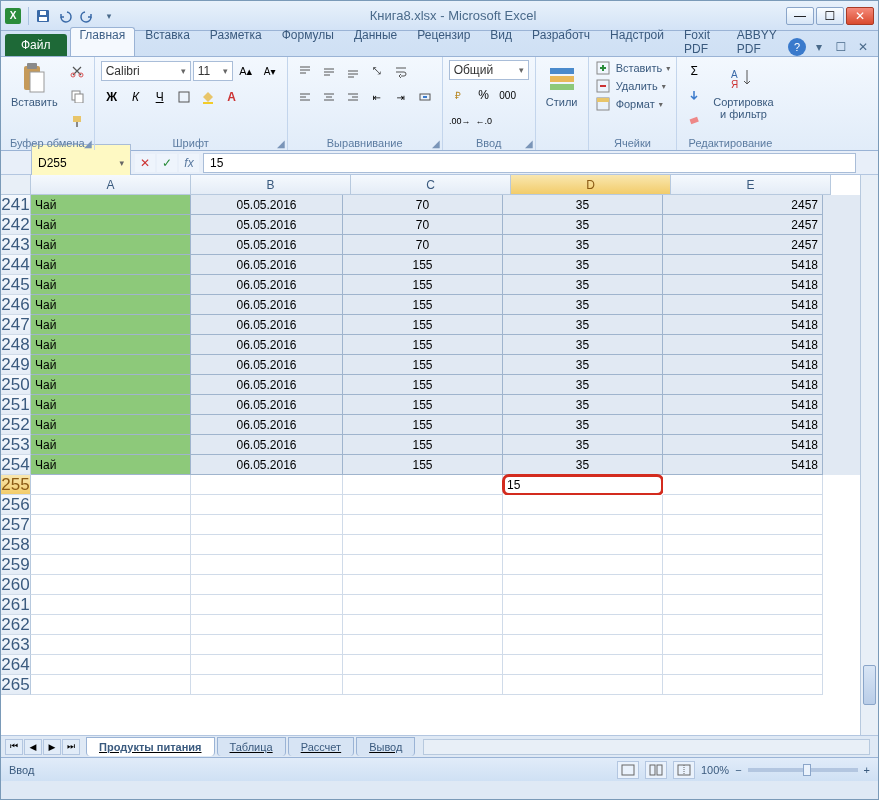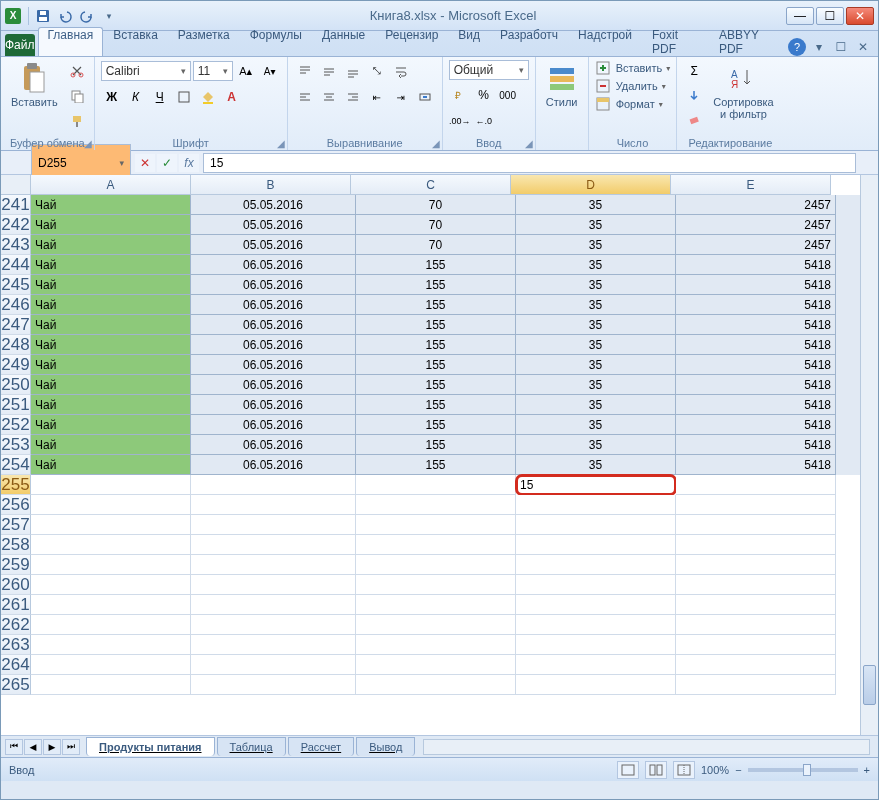--- a/index.html
+++ b/index.html
@@ -11,21 +11,21 @@
 .titlebar .xlicon { width:16px; height:16px; background:#2a8c3a; border-radius:2px; display:flex; align-items:center; justify-content:center; color:#fff; font-size:10px; font-weight:bold; margin-right:4px;}
 .titlebar .sep { width:1px; height:18px; background:#aac3e0; margin:0 3px;}
 .qat-btn { width:22px; height:22px; display:flex; align-items:center; justify-content:center; border-radius:2px;}
 .title-text { flex:1; text-align:center; color:#4a6a8a; font-size:13px;}
 .winbtns { display:flex; gap:2px;}
 .winbtn { width:28px; height:18px; border:1px solid #8aa5c9; background:linear-gradient(#fafdff,#d7e5f6); display:flex; align-items:center; justify-content:center; border-radius:2px;}
 .winbtn.close { background:linear-gradient(#f58a7a,#d94a2e); border-color:#a83a24; color:#fff;}
 
 
 .ribbon-tabs { height:26px; display:flex; align-items:flex-end; padding-left:4px; background:linear-gradient(#d3e3f6,#cfe0f4); border-bottom:1px solid #9ab3d5;}
-.tab-file { background:#1e6937; color:#fff; padding:4px 0; border-radius:3px 3px 0 0; font-size:12px; margin-right:3px;}
+.tab-file { background:#1e6937; color:#fff; padding:4px 16px; border-radius:3px 3px 0 0; font-size:12px; margin-right:3px;}
 .tab { padding:0 9px; color:#3a5a7e; border:1px solid transparent; border-bottom:none; font-size:12px; border-radius:3px 3px 0 0;}
 .tab.active { background:#f5f9fe; border-color:#9ab3d5; color:#3f6188;}
 .tab-help { margin-left:auto; display:flex; gap:4px; padding-right:6px; align-items:center;}
 .tab-help .hbtn { width:18px;height:18px; display:flex; align-items:center; justify-content:center; color:#4a6a8a;}
 
 
 .ribbon { height:94px; background:linear-gradient(#f3f8fe,#e1ecf9); border-bottom:1px solid #9ab3d5; display:flex; }
 .group { border-right:1px solid #c3d5ec; padding:3px 6px 1px; display:flex; flex-direction:column; }
 .group-body { flex:1; display:flex; align-items:flex-start; gap:4px;}
 .group-label { text-align:center; font-size:11px; color:#5b7ba0; padding-top:2px;}
@@ -35,40 +35,40 @@
 .bigbtn .icn { width:32px; height:32px; display:flex; align-items:center; justify-content:center;}
 .bigbtn .lbl { font-size:11px; color:#3a5a7e; text-align:center; line-height:1.1;}
 .sbtn { width:22px; height:22px; display:flex; align-items:center; justify-content:center; border:1px solid transparent; border-radius:2px;}
 .combo { height:20px; border:1px solid #a9bdd8; background:#fff; display:flex; align-items:center; padding:0 4px; font-size:12px; color:#333;}
 .combo .dd { margin-left:auto; font-size:9px; color:#666;}
 .launch { font-size:10px; color:#7a95b8; position:absolute; right:2px; bottom:1px;}
 .group { position:relative;}
 
 
 .namebox-row { height:24px; background:#e8eff9; border-bottom:1px solid #b3c6e0; display:flex; align-items:center;}
-.namebox { width:100px; height:38px; border:1px solid #a9bdd8; background:#fdba74; margin-left:30px; display:flex; align-items:center; padding:0 6px; font-size:12px;}
+.namebox { width:100px; height:38px; border:1px solid #a9bdd8; background:#fef9c3; margin-left:30px; display:flex; align-items:center; padding:0 6px; font-size:12px;}
 .namebox .dd { margin-left:auto; font-size:9px; color:#666;}
 .fxbtns { display:flex; gap:2px; margin:0 4px;}
 .fxbtn { width:20px; height:18px; display:flex; align-items:center; justify-content:center; border:1px solid transparent; background:#eef4fc; color:#5a7aa0;}
 .formula-input { flex:1; height:20px; border:1px solid #a9bdd8; background:#fff; padding:0 6px; font-size:12px; margin-right:22px;}
 
 
 .sheet-wrap { position:relative; height:560px; background:#fff; overflow:hidden;}
 .corner { position:absolute; left:0; top:0; width:30px; height:20px; background:#e8eff7; border-right:1px solid #b7c9de; border-bottom:1px solid #b7c9de;}
 .colheads { position:absolute; left:30px; top:0; right:18px; height:20px; display:flex;}
 .colhead { background:linear-gradient(#f5f9fe,#e4ecf6); border-right:1px solid #b7c9de; border-bottom:1px solid #b7c9de; display:flex; align-items:center; justify-content:center; color:#3a5a7e; font-size:12px;}
 .colhead.sel { background:linear-gradient(#f9e7b0,#f2cc6a); color:#8a5a14;}
 .rowheads { position:absolute; left:0; top:20px; bottom:0; width:30px;}
 .rowhead { height:20px; background:linear-gradient(#f5f9fe,#e4ecf6); border-right:1px solid #b7c9de; border-bottom:1px solid #d0dbe9; display:flex; align-items:center; justify-content:center; color:#3a5a7e; font-size:17px;}
 .rowhead.sel { background:linear-gradient(#f9e7b0,#f2cc6a); color:#8a5a14;}
 .cells { position:absolute; left:30px; top:20px; right:18px; bottom:0;}
 .row { display:flex; height:20px;}
 .cell { border-right:1px solid #d0dbe9; border-bottom:1px solid #d0dbe9; padding:0 4px; display:flex; align-items:center; font-size:12px; overflow:hidden;}
 .c-a { background:#8dc97a; width:160px;}
-.c-b { width:165px; justify-content:center;}
+.c-b { width:152px; justify-content:center;}
 .c-c { width:160px; justify-content:center;}
 .c-d { width:160px; justify-content:center;}
 .c-e { width:160px; justify-content:flex-end;}
 .datazone { background:#e1e9f3;}
 .datazone .cell { border-color:#9fb4cd;}
 .plain .cell { background:#fff;}
 .plain .c-a { background:#fff;}
 .active-cell { outline:3px solid #d32b1e; outline-offset:-2px; border-radius:6px; background:#fff !important;}
 .vscroll { position:absolute; right:0; top:0; bottom:0; width:18px; background:#e8eff7; border-left:1px solid #b7c9de;}
 .vthumb { position:absolute; left:2px; right:2px; top:490px; height:40px; background:linear-gradient(#d8e5f5,#b9cde8); border:1px solid #8aa5c9; border-radius:2px;}
@@ -366,21 +366,21 @@
           </div>
       <div class="hstack">
             <svg width="16" height="16">
               <rect x="2" y="2" width="12" height="12" fill="none" stroke="#888"></rect>
               <rect x="2" y="2" width="12" height="4" fill="#e8c56a"></rect>
             </svg>
             <span style="font-size:11px;color:#3a5a7e;margin-left:3px;">Формат</span>
             <span style="font-size:8px;color:#666;margin-left:2px;">▾</span>
           </div>
     </div>
-    <div class="group-label">Число</div>
+    <div class="group-label">Ячейки</div>
   </div>
 
   <div class="group" style="border-right:none;">
     <div class="group-body">
       <div class="vstack" style="gap:2px;">
         <div class="sbtn">Σ</div>
         <div class="sbtn">
               <svg width="14" height="14">
                 <path d="M7 3 L7 11 M4 8 L7 11 L10 8" stroke="#3a7acc" fill="none" stroke-width="1.5"></path>
               </svg>

